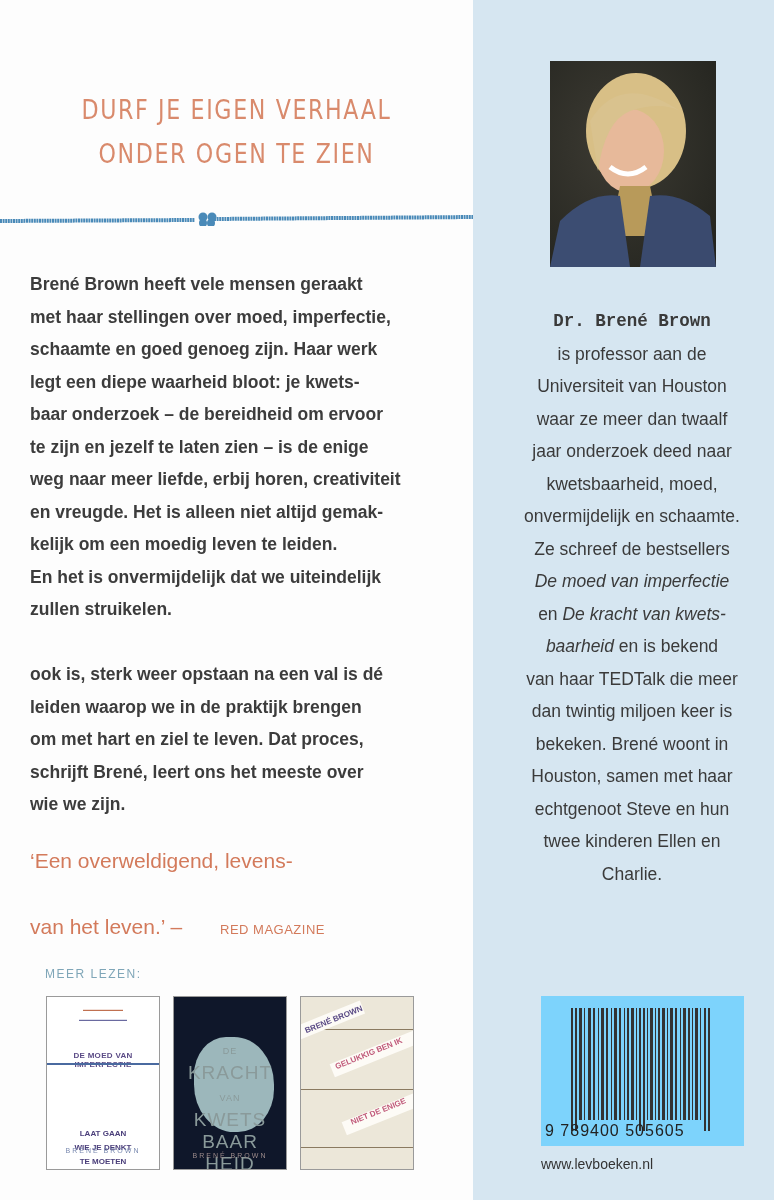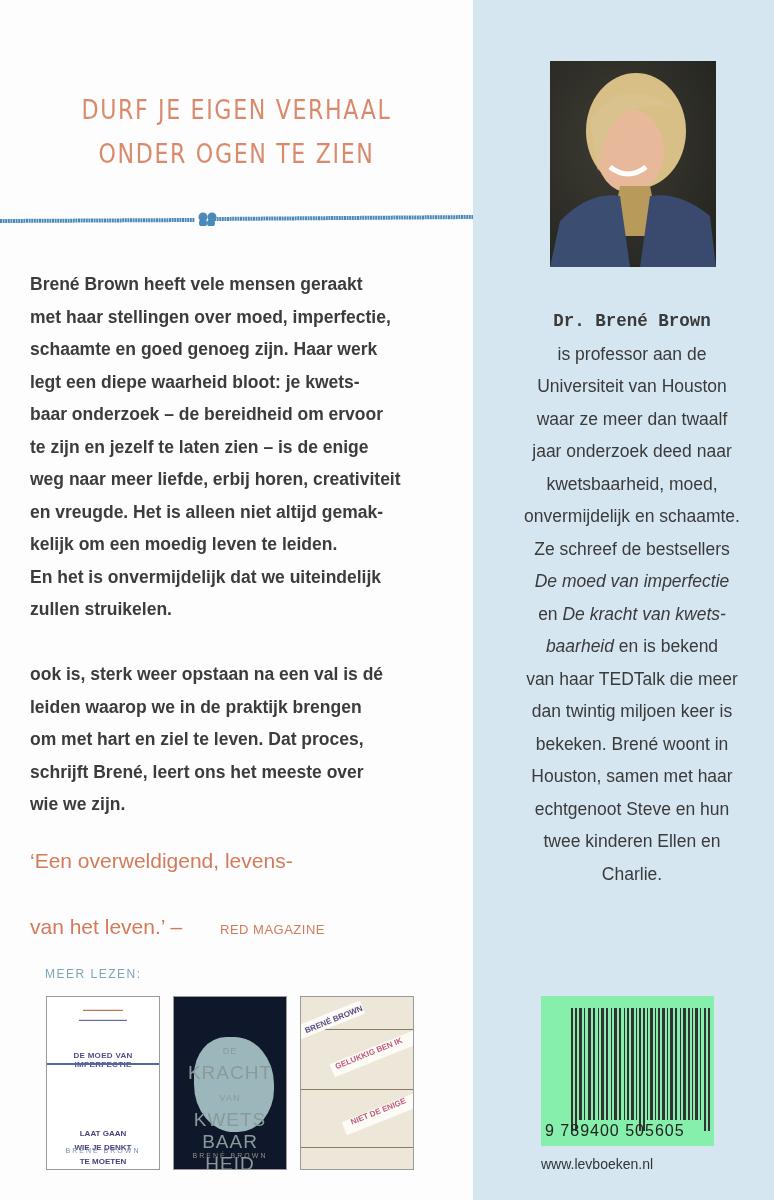--- a/index.html
+++ b/index.html
@@ -64,21 +64,21 @@
       position: absolute; left: 550px; top: 61px; width: 166px; height: 206px;
       background: radial-gradient(ellipse at 40% 40%, #3d3b33 0%, #2a2a24 70%, #22221d 100%);
       overflow: hidden;
     }
     .author-block {
       position: absolute; left: 500px; top: 305px; width: 264px; text-align: center;
       font-size: 17.5px; line-height: 32.5px; color: #3a3a3a;
     }
     .author-block .name { font-weight: bold; font-family: Liberation Mono, monospace; }
     .barcode-box {
-      position: absolute; left: 541px; top: 996px; width: 173px; height: 150px; background: #86efac;
+      position: absolute; left: 541px; top: 996px; width: 203px; height: 150px; background: #7dd3fc;
     }
     .barcode { position: absolute; left: 30px; top: 12px; width: 140px; height: 123px; }
     .isbn {
       position: absolute; left: 4px; top: 126px; font-size: 16px; color: #222; letter-spacing: 1px;
       background: transparent;
     }
     .website {
       position: absolute; left: 541px; top: 1156px; width: 173px; text-align: left;
       font-size: 14px; color: #333;
     }

